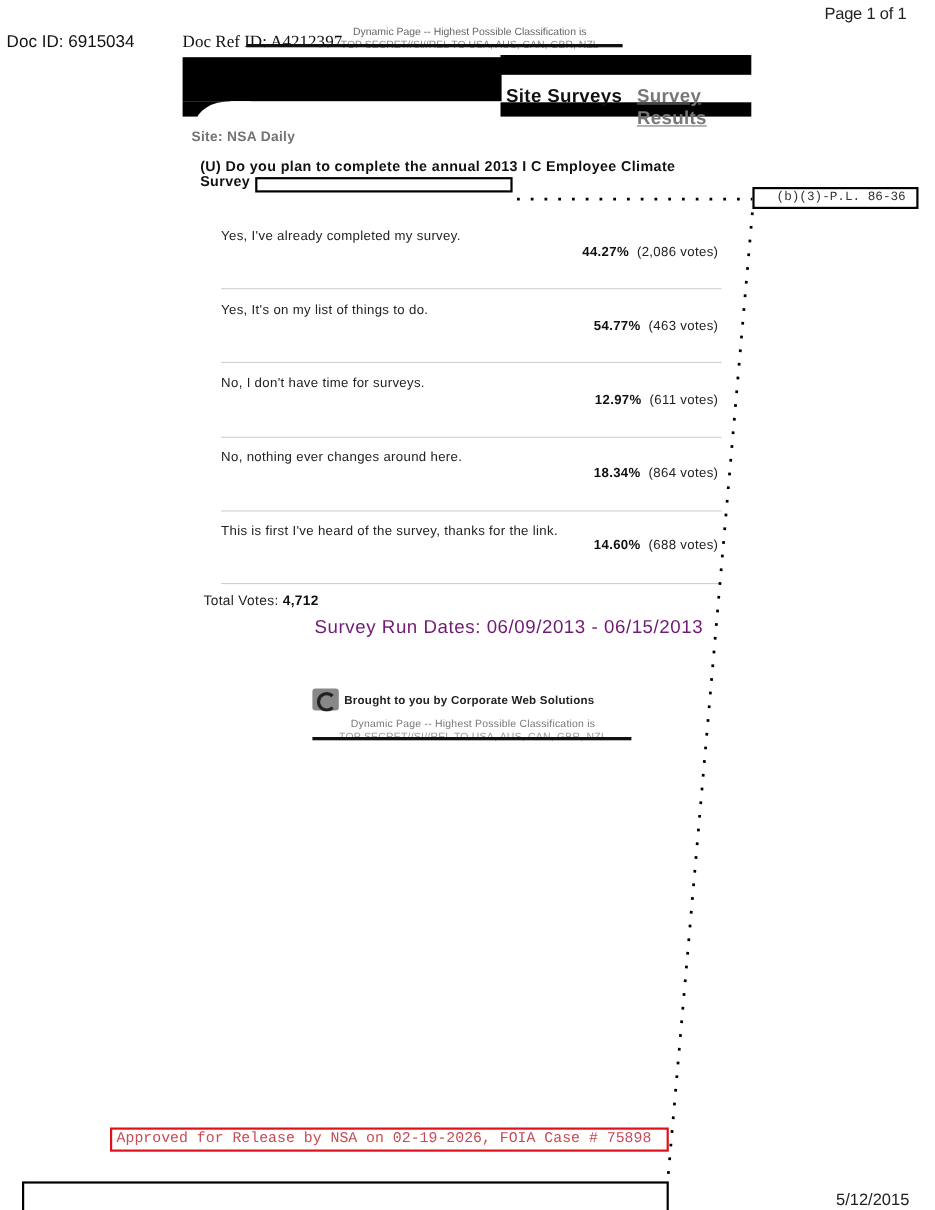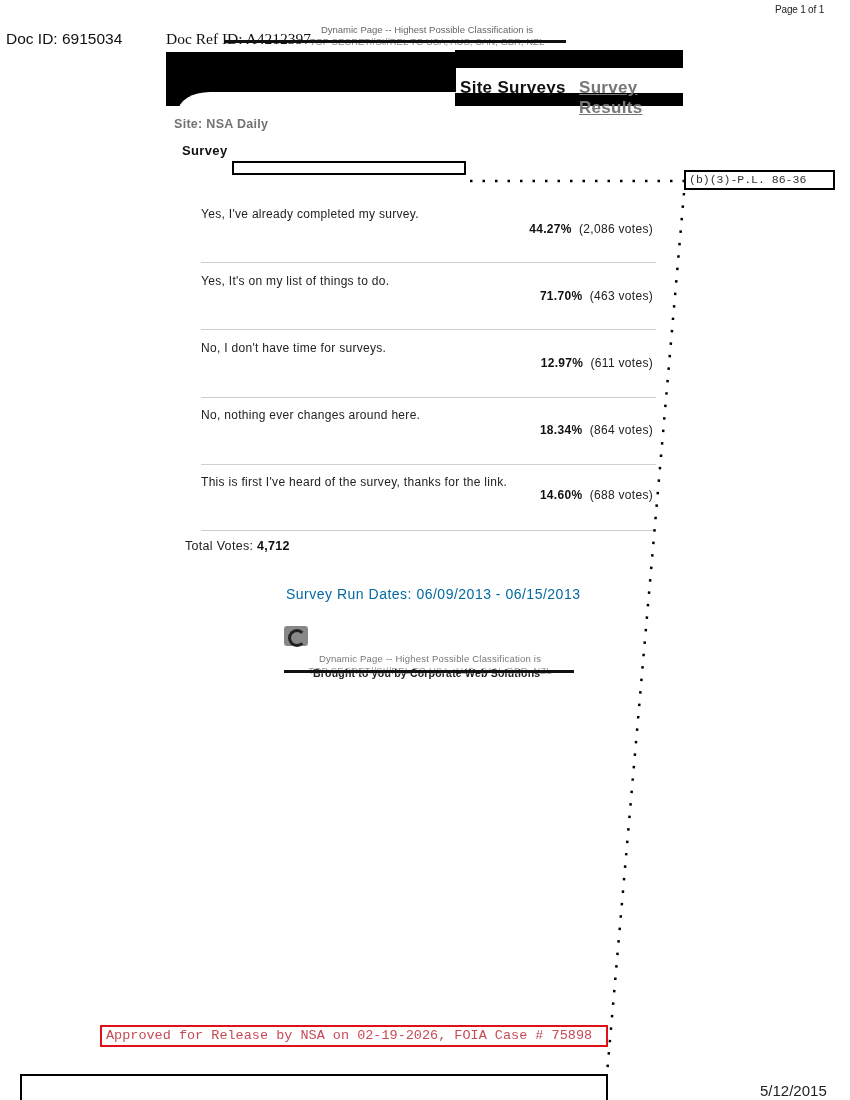--- a/index.html
+++ b/index.html
@@ -1,48 +1,48 @@
 <!DOCTYPE html>
 <html><head>
 <meta charset="utf-8">
 <style>
   html, body { margin:0; padding:0; background:#fff; }
   body { width:850px; height:1100px; position:relative; overflow:hidden; font-family:"Liberation Sans", sans-serif; color:#111; }
   .abs { position:absolute; }
-  .page-num { right:26px; top:4px; font-size:10px; font-family:"Liberation Sans", sans-serif; color:#222; letter-spacing:-0.2px;padding-left:20px; }
+  .page-num { right:26px; top:4px; font-size:15px; font-family:"Liberation Sans", sans-serif; color:#222; letter-spacing:-0.2px;padding-left:20px; }
   .docid { left:6px; top:30px; font-family:Liberation Sans, sans-serif; font-size:15.5px; color:#111; }
   .docref { left:166px; top:30px; font-family:"Liberation Serif", serif; font-size:15.5px; color:#111; }
   .class-top { left:282px; top:24px; width:290px; text-align:center; font-size:9.5px; color:#666; line-height:12px; }
   .class-top .line2 { color:#888; }
   .strike-top { left:224px; top:40px; width:342px; height:3px; background:#111; }
   
   .banner-left { left:166px; top:52px; width:290px; height:40px; background:#000; }
   .banner-curve { left:166px; top:92px; width:44px; height:14px; background:#000; }
   .banner-curve::after { content:""; position:absolute; left:12px; top:0; width:50px; height:30px; background:#fff; border-top-left-radius:32px 20px; }
   .banner-right-top { left:455px; top:50px; width:228px; height:18px; background:#000; }
   .banner-right-bottom { left:455px; top:93px; width:228px; height:13px; background:#000; }
   .nav { left:455px; top:78px; width:228px; height:15px; font-size:17px; font-weight:bold; }
   .nav .tab1 { position:absolute; left:5px; top:0; color:#111; letter-spacing:0.3px; }
   .nav .tab2 { position:absolute; left:124px; top:0; color:#777; text-decoration:underline; letter-spacing:0.3px; }
   .site { left:174px; top:117px; font-size:12.5px; font-weight:bold; color:#737373; letter-spacing:0.3px; }
   .question { left:182px; top:144px; width:480px; font-size:13px; font-weight:bold; color:#111; line-height:14px; letter-spacing:0.35px; }
   .redact-q { left:232px; top:161px; width:234px; height:14px; border:2.5px solid #000; background:#fff; box-sizing:border-box; }
-  .exempt { left:684px; top:170px; width:151px; height:20px; border:2.5px solid #000; box-sizing:border-box; font-family:"Liberation Mono", monospace; font-size:11.5px; color:#333; line-height:15px; padding-left:3px; }
+  .exempt { left:684px; top:170px; width:151px; height:20px; border:2.5px solid #000; box-sizing:border-box; font-family:"Liberation Mono", monospace; font-size:11.5px; color:#333; line-height:15px; padding-left:20px; }
   .opt { left:201px; width:456px; font-size:12px; color:#222; letter-spacing:0.3px; }
   .opt .label { position:absolute; left:0; top:0; }
   .opt .res { position:absolute; right:4px; top:15px; white-space:nowrap; }
   .opt .pct { font-weight:bold; color:#111; }
   .divider { left:201px; width:455px; height:1px; background:#cfcfcf; }
   .total { left:185px; top:539px; font-size:12.5px; color:#222; letter-spacing:0.3px; }
   .total b { color:#111; }
-  .rundates { left:286px; top:586px; font-size:14px; color:#0369a1; letter-spacing:0.5px; }
+  .rundates { left:286px; top:560px; font-size:17px; color:#701a75; letter-spacing:0.5px; }
   .brought { left:284px; top:626px; font-size:10.5px; font-weight:bold; color:#222; }
   .brought .logo { position:absolute; left:0; top:0; width:24px; height:20px; background:#888; border-radius:3px; }
   .brought .logo::before { content:""; position:absolute; left:4px; top:3px; width:12px; height:12px; border:3px solid #222; border-right-color:transparent; border-radius:50%; }
-  .brought .txt { position:absolute; left:29px; top:5px; white-space:nowrap; letter-spacing:0.2px;margin-top:36px; }
+  .brought .txt { position:absolute; left:29px; top:5px; white-space:nowrap; letter-spacing:0.2px; }
   .class-bot { left:290px; top:653px; width:280px; text-align:center; font-size:9.5px; color:#777; line-height:12px; letter-spacing:0.2px; }
   .class-bot .line2 { color:#999; }
   .strike-bot { left:284px; top:670px; width:290px; height:3px; background:#111; }
   .approved { left:100px; top:1025px; height:22px; width:508px; border:2.5px solid #e0101a; box-sizing:border-box; font-family:"Liberation Mono", monospace; font-size:13.5px; color:#c84a55; line-height:17px; padding-left:4px; white-space:nowrap; }
   .bottom-box { left:20px; top:1074px; width:588px; height:40px; border:2.5px solid #000; box-sizing:border-box; }
   .date-bot { left:760px; top:1082px; font-size:15px; color:#222; }
   svg.dots { position:absolute; left:0; top:0; }
 </style>
 </head>
 <body>
@@ -61,34 +61,35 @@
 <div class="abs banner-right-top"></div>
 <div class="abs banner-right-bottom"></div>
 <div class="abs nav">
   <span class="tab1">Site Surveys</span>
   <span class="tab2">Survey Results</span>
 </div>
 
 <div class="abs site">Site: NSA Daily</div>
 
 <div class="abs question">
+  <div>(U) Do you plan to complete the annual 2013 I C Employee Climate</div>
   <div>Survey</div>
 </div>
 <div class="abs redact-q"></div>
 <div class="abs exempt">(b)(3)-P.L. 86-36</div>
 
 <div class="abs opt" style="top:207px;">
   <span class="label">Yes, I've already completed my survey.</span>
   <span class="res"><span class="pct">44.27%</span>&nbsp; <span>(2,086 votes)</span></span>
 </div>
 <div class="abs divider" style="top:262px;"></div>
 
 <div class="abs opt" style="top:274px;">
   <span class="label">Yes, It's on my list of things to do.</span>
-  <span class="res"><span class="pct">71.70%</span>&nbsp; <span>(463 votes)</span></span>
+  <span class="res"><span class="pct">54.77%</span>&nbsp; <span>(463 votes)</span></span>
 </div>
 <div class="abs divider" style="top:329px;"></div>
 
 <div class="abs opt" style="top:341px;">
   <span class="label">No, I don't have time for surveys.</span>
   <span class="res"><span class="pct">12.97%</span>&nbsp; <span>(611 votes)</span></span>
 </div>
 <div class="abs divider" style="top:397px;"></div>
 
 <div class="abs opt" style="top:408px;">

